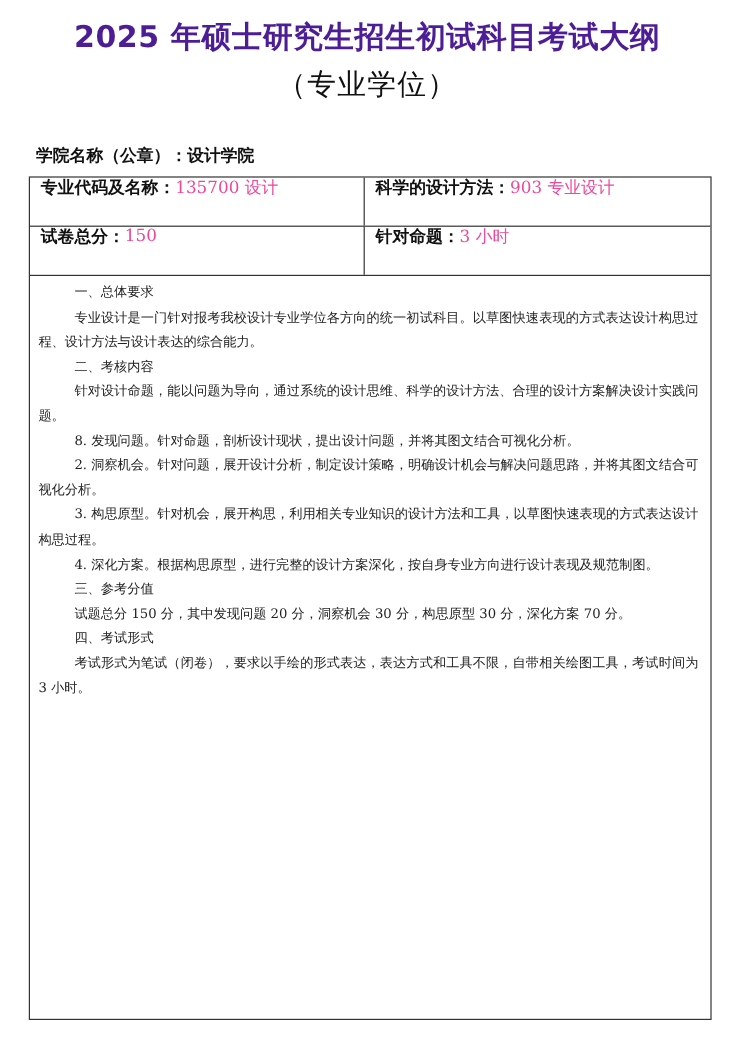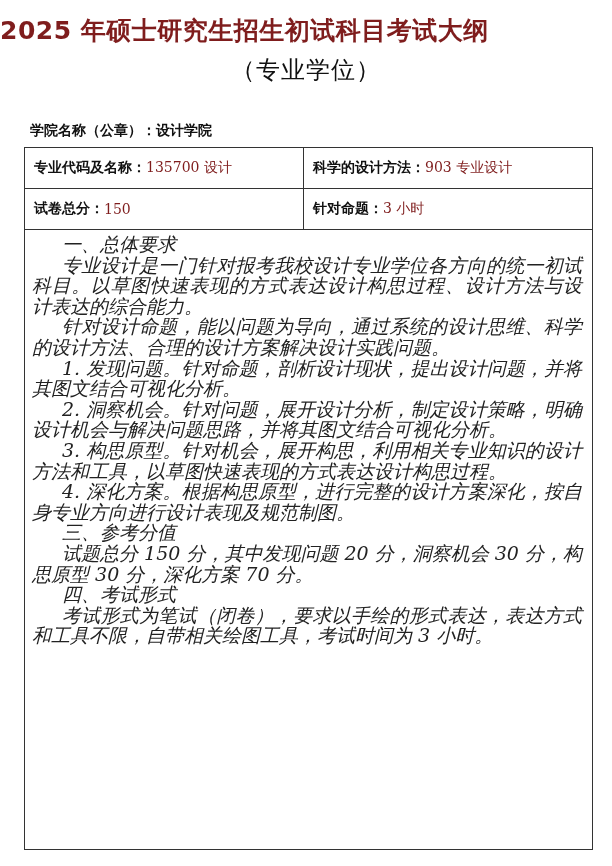--- a/index.html
+++ b/index.html
@@ -3,22 +3,22 @@
 <meta charset="utf-8">
 <style>
   html, body { margin: 0; padding: 0; background: #ffffff; }
   body {
     width: 612px; height: 866px; position: relative; overflow: hidden;
     font-family: "DejaVu Serif", "Liberation Serif", serif;
     color: #1a1a1a;
   }
   .title {
     position: absolute; left: 0; top: 14px; width: 612px;
-    font-family: "DejaVu Sans", "Liberation Sans", sans-serif;
-    font-weight: bold; font-size: 25px; line-height: 34px; color: #7f1d1d;
+    text-align: center; font-family: "DejaVu Sans", "Liberation Sans", sans-serif;
+    font-weight: bold; font-size: 25px; line-height: 34px; color: #4c1d95;
     letter-spacing: 0.5px;
   }
   .subtitle {
     position: absolute; left: 0; top: 53px; width: 612px;
     text-align: center; font-family: "DejaVu Sans", "Liberation Sans", sans-serif;
     font-size: 24px; line-height: 34px; color: #111; letter-spacing: 1px;
   }
   .college {
     position: absolute; left: 30px; top: 120px;
     font-family: "DejaVu Sans", "Liberation Sans", sans-serif;
@@ -29,34 +29,34 @@
     border: 1.5px solid #333; box-sizing: border-box;
   }
   .row {
     position: absolute; left: 0; width: 100%; height: 41px;
     border-bottom: 1.5px solid #333; box-sizing: border-box;
   }
   .row1 { top: 0; }
   .row2 { top: 41px; }
   .cell {
     position: absolute; top: 0; height: 100%; box-sizing: border-box;
-    display: flex; align-items: center; padding-left: 9px;
+    display: flex; padding-left: 9px;
     font-size: 14px; white-space: nowrap;
   }
   .cell.left { left: 0; width: 279px; border-right: 1.5px solid #333; }
   .cell.right { left: 279px; right: 0; }
   .lbl {
     font-family: "DejaVu Sans", "Liberation Sans", sans-serif;
     font-weight: bold; color: #111;
   }
-  .val { font-family: "DejaVu Serif", "Liberation Serif", serif; color: #7f1d1d; }
+  .val { font-family: "DejaVu Serif", "Liberation Serif", serif; color: #ec4899; }
   .content {
     position: absolute; left: 0; top: 84px; width: 100%;
     padding: 2px 10px 0 7px; box-sizing: border-box;
-    font-size: 19px; line-height: 20.6px; color: #222; font-style: italic;
+    font-size: 11px; line-height: 20.6px; color: #222;
   }
   .content p { margin: 0; text-align: justify; }
   .content p.ind { text-indent: 30px; }
 </style>
 </head>
 <body>
 
 <div class="title">2025 年硕士研究生招生初试科目考试大纲</div>
 <div class="subtitle">（专业学位）</div>
 
@@ -83,22 +83,23 @@
     <div class="cell right">
       <span class="lbl">针对命题：</span>
         <span class="val">3 小时</span>
     </div>
   </div>
 
   <div class="content">
     <p class="ind">一、总体要求</p>
     <p class="ind">专业设计是一门针对报考我校设计专业学位各方向的统一初试科目。以草图快速表现的方式表达设计构思过程、设计方法与设计表达的综合能力。</p>
 
+    <p class="ind">二、考核内容</p>
     <p class="ind">针对设计命题，能以问题为导向，通过系统的设计思维、科学的设计方法、合理的设计方案解决设计实践问题。</p>
-    <p class="ind">1. 发现问题。针对命题，剖析设计现状，提出设计问题，并将其图文结合可视化分析。</p>
+    <p class="ind">8. 发现问题。针对命题，剖析设计现状，提出设计问题，并将其图文结合可视化分析。</p>
     <p class="ind">2. 洞察机会。针对问题，展开设计分析，制定设计策略，明确设计机会与解决问题思路，并将其图文结合可视化分析。</p>
     <p class="ind">3. 构思原型。针对机会，展开构思，利用相关专业知识的设计方法和工具，以草图快速表现的方式表达设计构思过程。</p>
     <p class="ind">4. 深化方案。根据构思原型，进行完整的设计方案深化，按自身专业方向进行设计表现及规范制图。</p>
 
     <p class="ind">三、参考分值</p>
     <p class="ind">试题总分 150 分，其中发现问题 20 分，洞察机会 30 分，构思原型 30 分，深化方案 70 分。</p>
 
     <p class="ind">四、考试形式</p>
     <p class="ind">考试形式为笔试（闭卷），要求以手绘的形式表达，表达方式和工具不限，自带相关绘图工具，考试时间为 3 小时。</p>
   </div>

